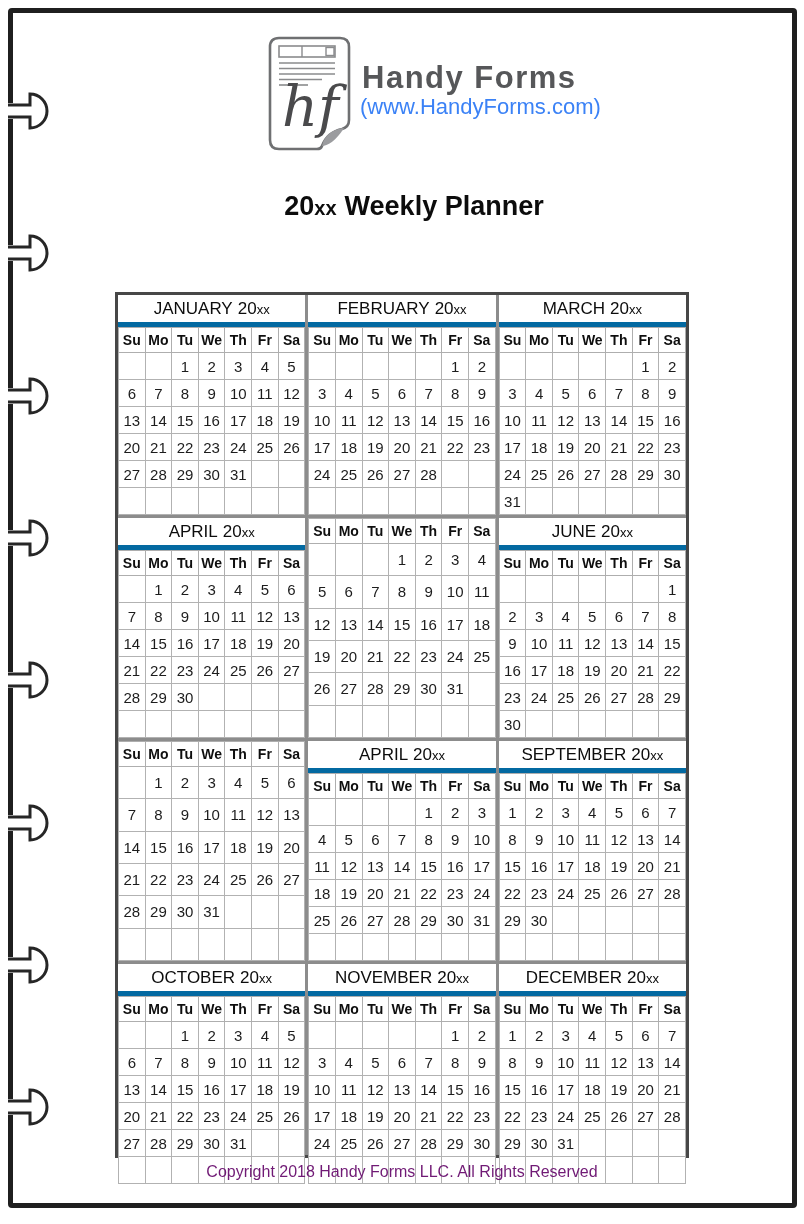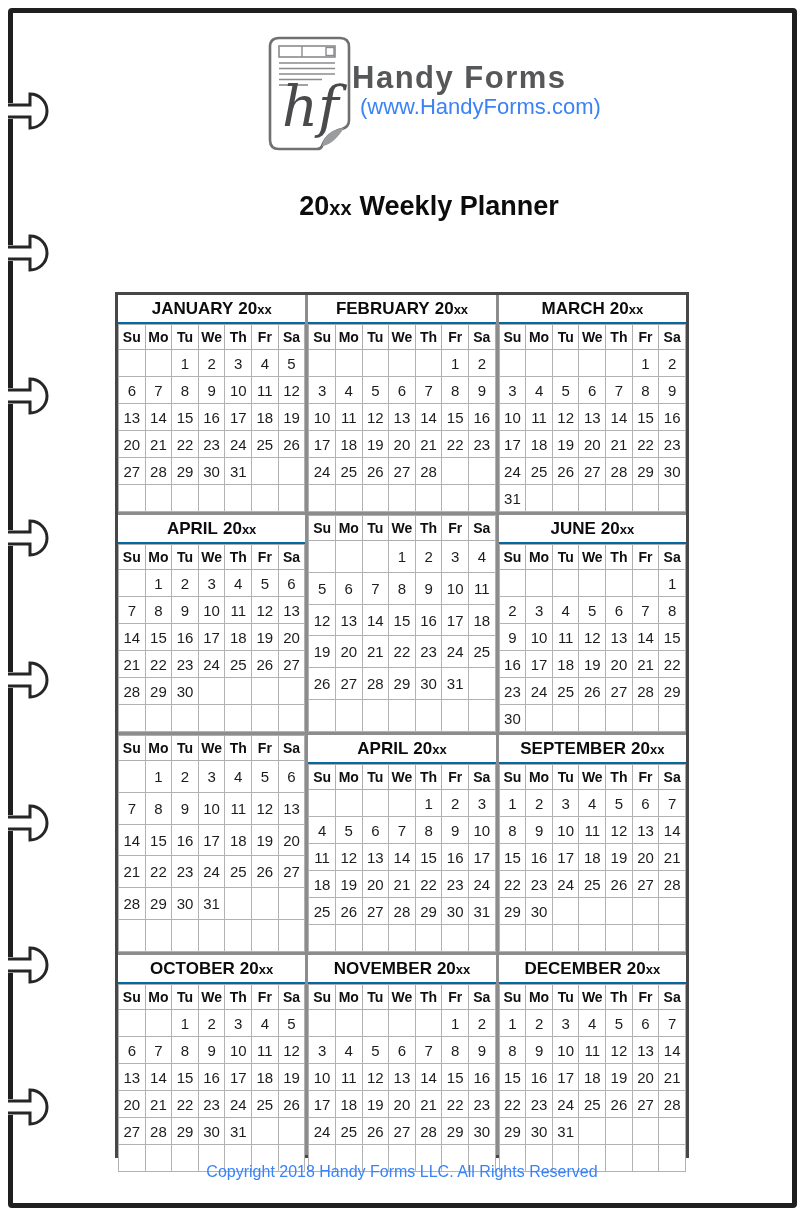--- a/index.html
+++ b/index.html
@@ -21,31 +21,31 @@
     z-index: 1;
   }
 
   
   .holes { position: absolute; left: 0; top: 0; width: 60px; height: 1224px; z-index: 3; }
   .hole { position: absolute; left: 0; width: 54px; height: 50px; }
 
   
   .logo-icon { position: absolute; left: 264px; top: 34px; width: 92px; height: 120px; z-index: 2; }
   .brand-name {
-    position: absolute; left: 352px; top: 60px;
+    position: absolute; left: 362px; top: 60px;
     font-size: 31px; font-weight: bold; letter-spacing: 1.5px;
     color: #565759; z-index: 2;
   }
   .site-url {
     position: absolute; left: 360px; top: 94px;
     font-size: 22px; color: #3b82f6; z-index: 2;
   }
 
   .page-title {
-    position: absolute; left: 142px; top: 191px; width: 574px;
+    position: absolute; left: 127px; top: 191px; width: 574px;
     text-align: center; font-size: 27px; font-weight: bold; color: #0c0c0c;
     z-index: 2;
   }
   .page-title .small-x { font-size: 20px; }
   .page-title .title-rest { margin-left: 8px; }
 
   
   .calendar-grid {
     position: absolute; left: 115px; top: 292px;
     width: 574px; height: 866px;
@@ -54,42 +54,42 @@
     background: #8c8c8c;
     display: grid;
     grid-template-columns: repeat(3, 1fr);
     grid-template-rows: repeat(4, 1fr);
     gap: 3px;
     z-index: 2;
   }
   .month { background: #ffffff; display: flex; flex-direction: column; min-width: 0; }
   .month-title {
     height: 27px; line-height: 27px;
-    text-align: center; font-weight: bold; font-size: 17px; color: #0c0c0c;
-    border-bottom: 2px solid #0369a1;
+    text-align: center; font-weight: normal; font-size: 17px; color: #0c0c0c;
+    border-bottom: 5px solid #0369a1;
     white-space: nowrap;
   }
   .month-title .yp { margin-left: 5px; }
   .month-title .ys { font-size: 13px; }
   table.cal {
     width: 100%; flex: 1;
     border-collapse: collapse; table-layout: fixed;
   }
   table.cal th {
     font-size: 14px; font-weight: bold; color: #0e0e0e;
     border: 1px solid #aeaeae; height: 24px; padding: 0; text-align: center;
   }
   table.cal td {
     font-size: 15px; color: #1c1c1c;
     border: 1px solid #b2b2b2; height: 26px; padding: 0; text-align: center;
   }
 
   .copyright {
     position: absolute; left: 115px; top: 1163px; width: 574px;
-    text-align: center; font-size: 16px; color: #3b82f6; z-index: 2;
+    text-align: center; font-size: 16px; color: #701a75; z-index: 2;
   }
 </style>
 </head>
 <body>
 
 <div class="page-border"></div>
 
 <div class="holes">
     <div class="hole" style="top: 86px;"><svg width="54" height="50" viewBox="0 0 54 50">
         <rect x="5" y="17" width="11" height="16" fill="#ffffff"></rect>

